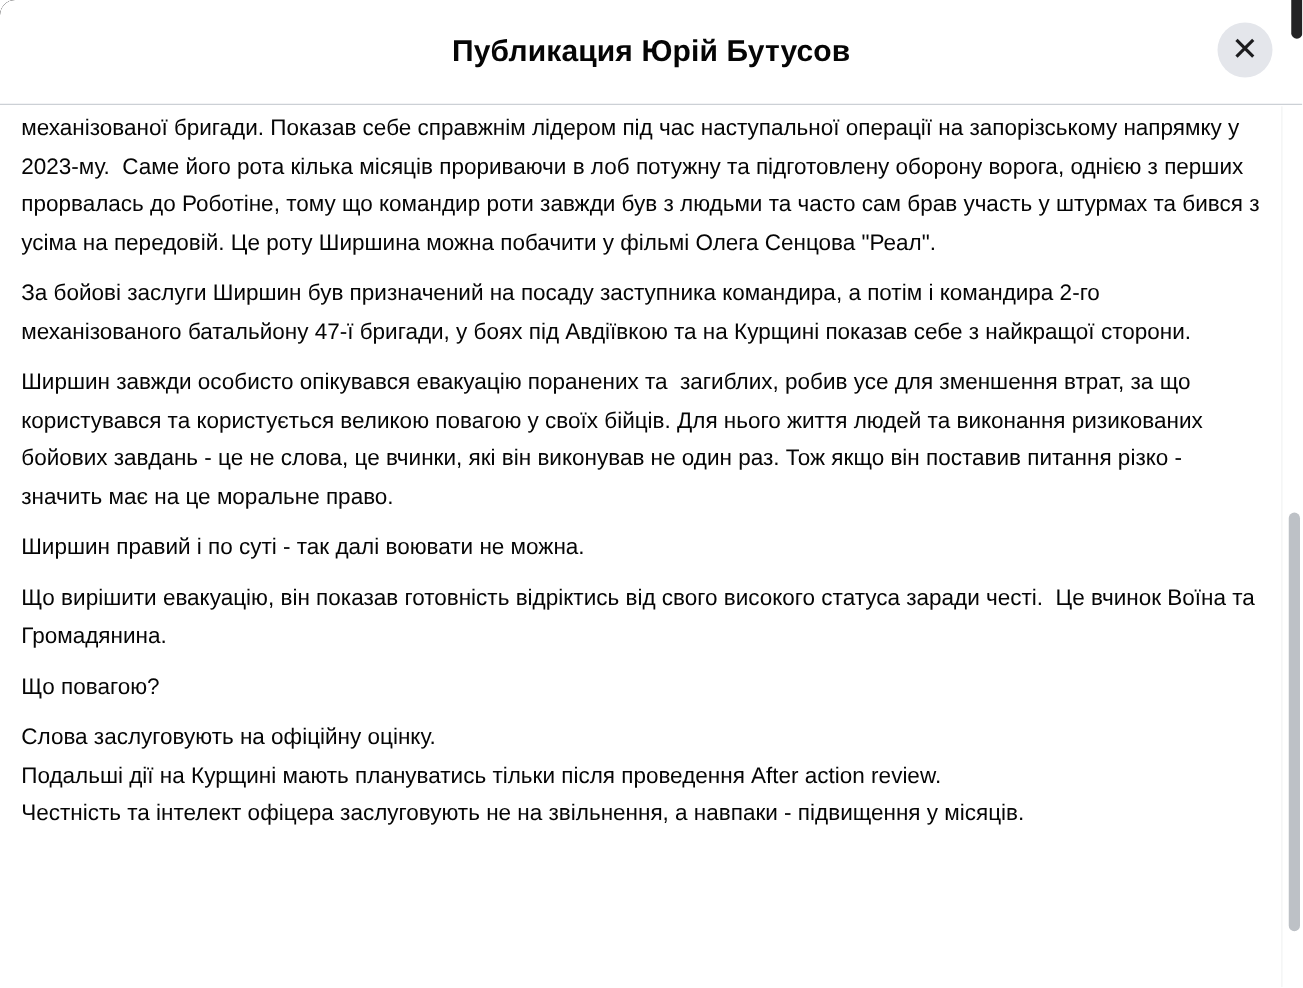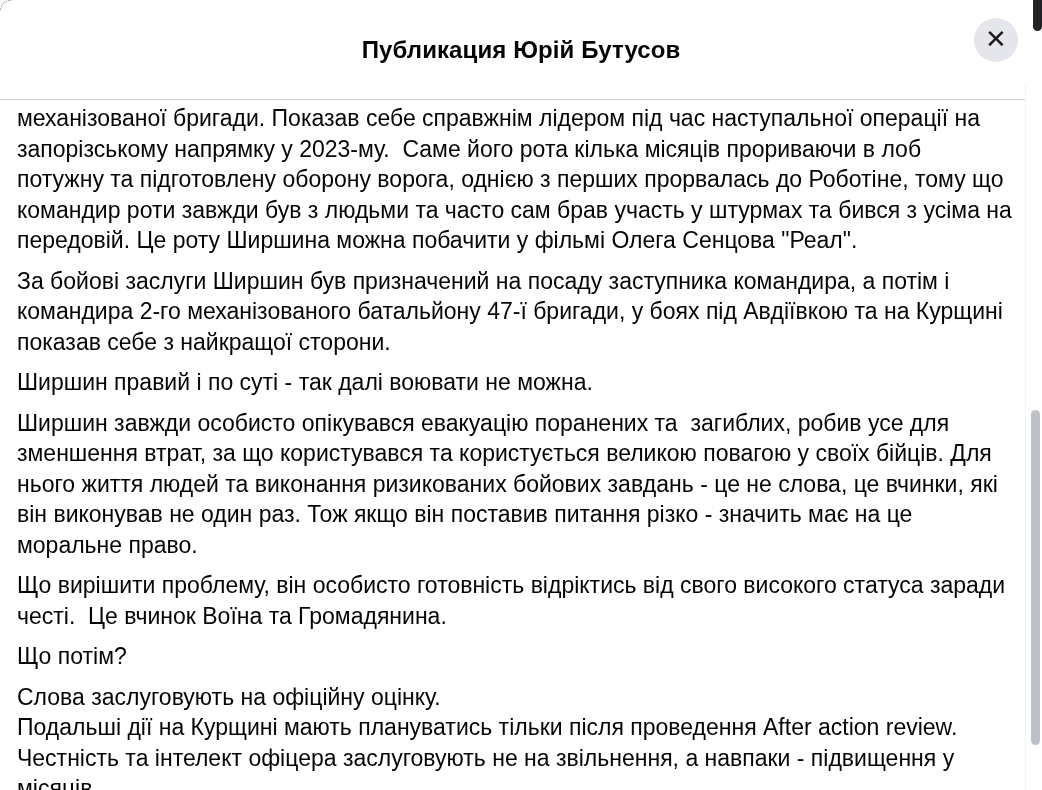--- a/index.html
+++ b/index.html
@@ -30,21 +30,21 @@
   }
   .modal-surface {
     position: absolute;
     inset: 0;
     background: #ffffff;
     border-top-left-radius: 12px;
     z-index: 1;
   }
   .modal-header {
     position: relative;
-    height: 100px;
+    height: 84px;
     border-bottom: 1px solid #ccd0d5;
     display: flex;
     align-items: center;
     justify-content: center;
   }
   .modal-title {
     margin: 0;
     font-size: 24px;
     line-height: 28px;
     font-weight: 700;
@@ -73,21 +73,21 @@
     font-weight: 400;
     transform: translateY(-1px);
   }
   .post-body {
     position: relative;
     padding: 3px 17px 0 17px;
     width: 1030px;
   }
   .post-body p {
     margin: 0 0 10px 0;
-    font-size: 23px;
+    font-size: 18px;
     line-height: 30.5px;
     color: #050505;
     white-space: pre-wrap;
     word-wrap: break-word;
   }
   
   .scroll-track {
     position: absolute;
     top: 85px;
     right: 0;
@@ -129,24 +129,24 @@
     <div class="modal-header">
       <h1 class="modal-title">Публикация Юрій Бутусов</h1>
       <button class="close-btn">
         <span class="close-x">✕</span>
       </button>
     </div>
 
     <div class="post-body">
         <p>механізованої бригади. Показав себе справжнім лідером під час наступальної операції на запорізському напрямку у 2023-му.  Саме його рота кілька місяців прориваючи в лоб потужну та підготовлену оборону ворога, однією з перших прорвалась до Роботіне, тому що командир роти завжди був з людьми та часто сам брав участь у штурмах та бився з усіма на передовій. Це роту Ширшина можна побачити у фільмі Олега Сенцова "Реал".</p>
         <p>За бойові заслуги Ширшин був призначений на посаду заступника командира, а потім і командира 2-го механізованого батальйону 47-ї бригади, у боях під Авдіївкою та на Курщині показав себе з найкращої сторони.</p>
+        <p>Ширшин завжди особисто опікувався евакуацію поранених та  загиблих, робив усе для зменшення втрат, за що користувався та користується великою повагою у своїх бійців. Для нього життя людей та виконання ризикованих бойових завдань - це не слова, це вчинки, які він виконував не один раз. Тож якщо він поставив питання різко - значить має на це моральне право.</p>
         <p>Ширшин правий і по суті - так далі воювати не можна.</p>
-        <p>Ширшин завжди особисто опікувався евакуацію поранених та  загиблих, робив усе для зменшення втрат, за що користувався та користується великою повагою у своїх бійців. Для нього життя людей та виконання ризикованих бойових завдань - це не слова, це вчинки, які він виконував не один раз. Тож якщо він поставив питання різко - значить має на це моральне право.</p>
-        <p>Що вирішити проблему, він особисто готовність відріктись від свого високого статуса заради честі.  Це вчинок Воїна та Громадянина.</p>
-        <p>Що потім?</p>
+        <p>Що вирішити евакуацію, він показав готовність відріктись від свого високого статуса заради честі.  Це вчинок Воїна та Громадянина.</p>
+        <p>Що повагою?</p>
         <p>Слова заслуговують на офіційну оцінку.
 Подальші дії на Курщині мають плануватись тільки після проведення After action review.
 Честність та інтелект офіцера заслуговують не на звільнення, а навпаки - підвищення у місяців.</p>
       </div>
 
     <div class="scroll-track"></div>
     <div class="modal-scrollbar-thumb"></div>
   </div>
 
   <div class="outer-scrollbar-thumb"></div>

